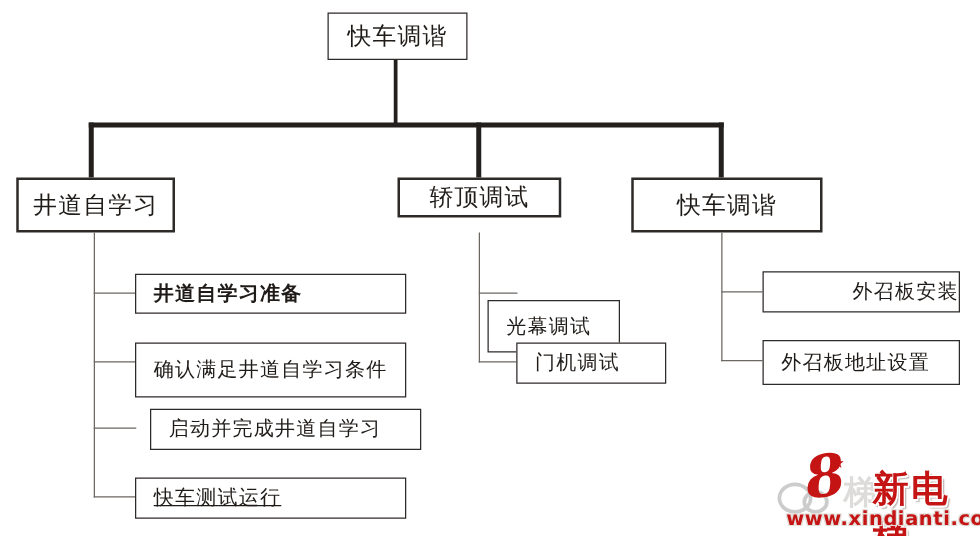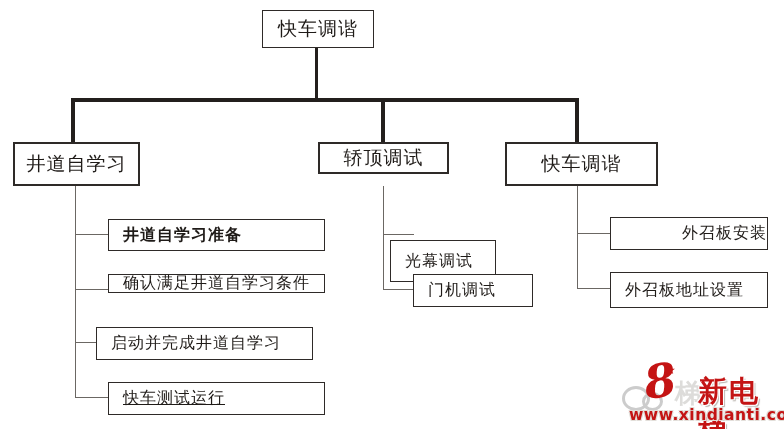--- a/index.html
+++ b/index.html
@@ -118,24 +118,24 @@
   <div class="node" style="left:318px;top:142px;width:131px;height:32px;">
     <span>轿顶调试</span>
   </div>
   <div class="node" style="left:505px;top:142px;width:153px;height:44px;">
     <span>快车调谐</span>
   </div>
 
   <div class="leaf" style="left:108px;top:219px;width:217px;height:32px;font-weight:bold;">
     <span>井道自学习准备</span>
   </div>
-  <div class="leaf" style="left:108px;top:274px;width:217px;height:19px;">
+  <div class="leaf" style="left:108px;top:274px;width:217px;height:44px;">
     <span>确认满足井道自学习条件</span>
   </div>
-  <div class="leaf" style="left:96px;top:327px;width:217px;height:33px;">
+  <div class="leaf" style="left:120px;top:327px;width:217px;height:33px;">
     <span>启动并完成井道自学习</span>
   </div>
   <div class="leaf" style="left:108px;top:382px;width:217px;height:33px;text-decoration:underline;">
     <span>快车测试运行</span>
   </div>
 
   <div class="leaf" style="left:390px;top:218px;width:106px;height:42px;margin-top:22px;">
     <span>光幕调试</span>
   </div>
   <div class="leaf" style="left:413px;top:274px;width:120px;height:33px;">

